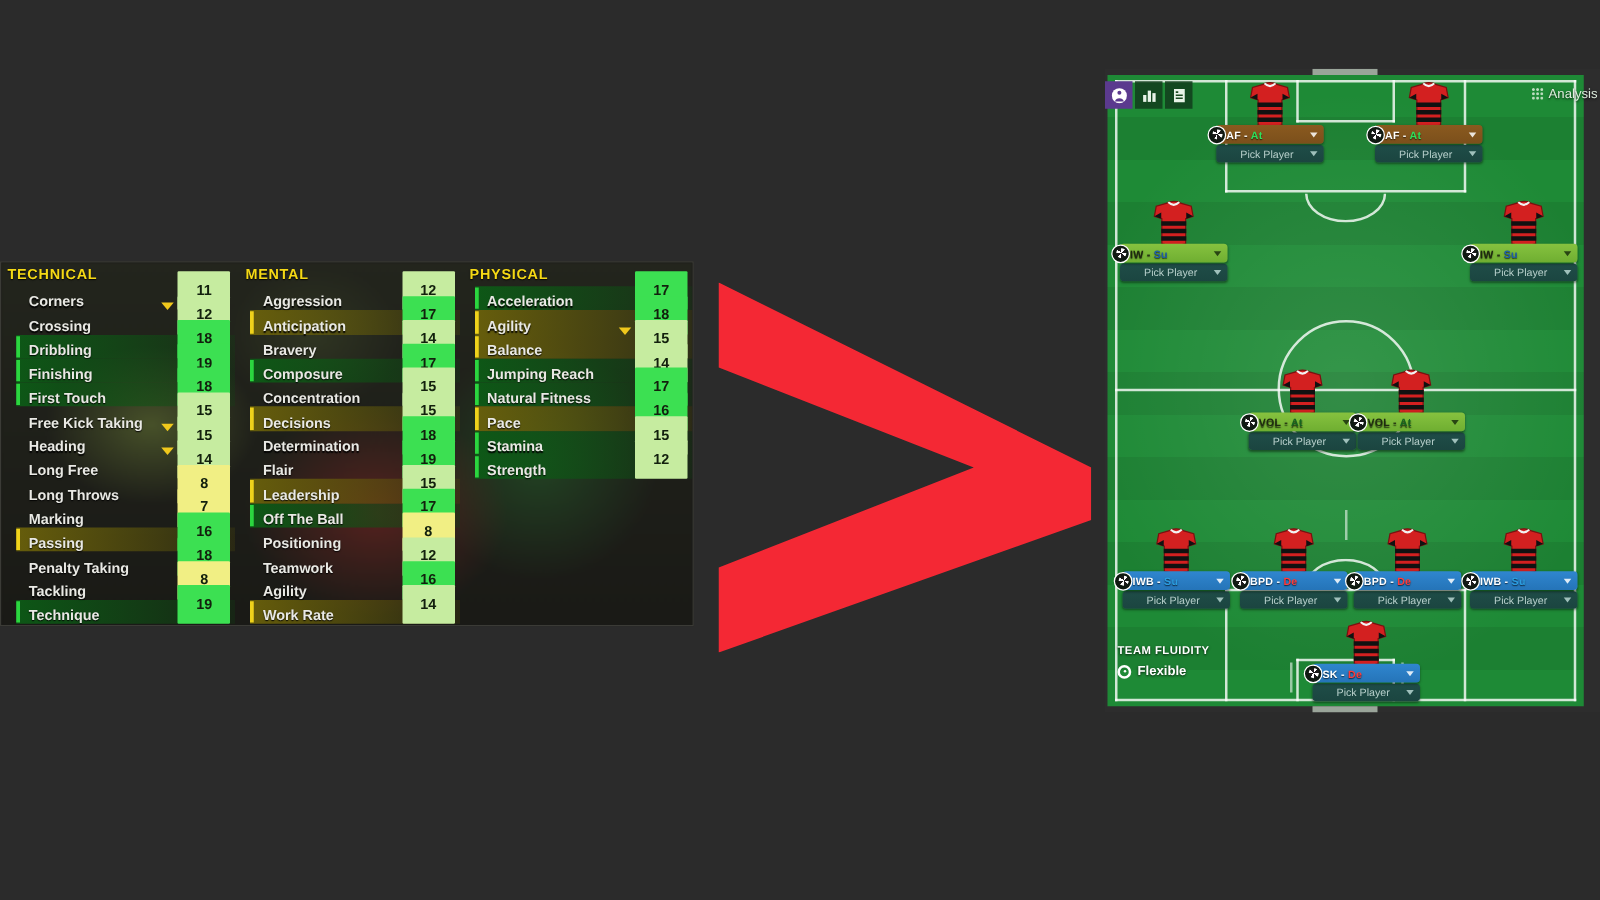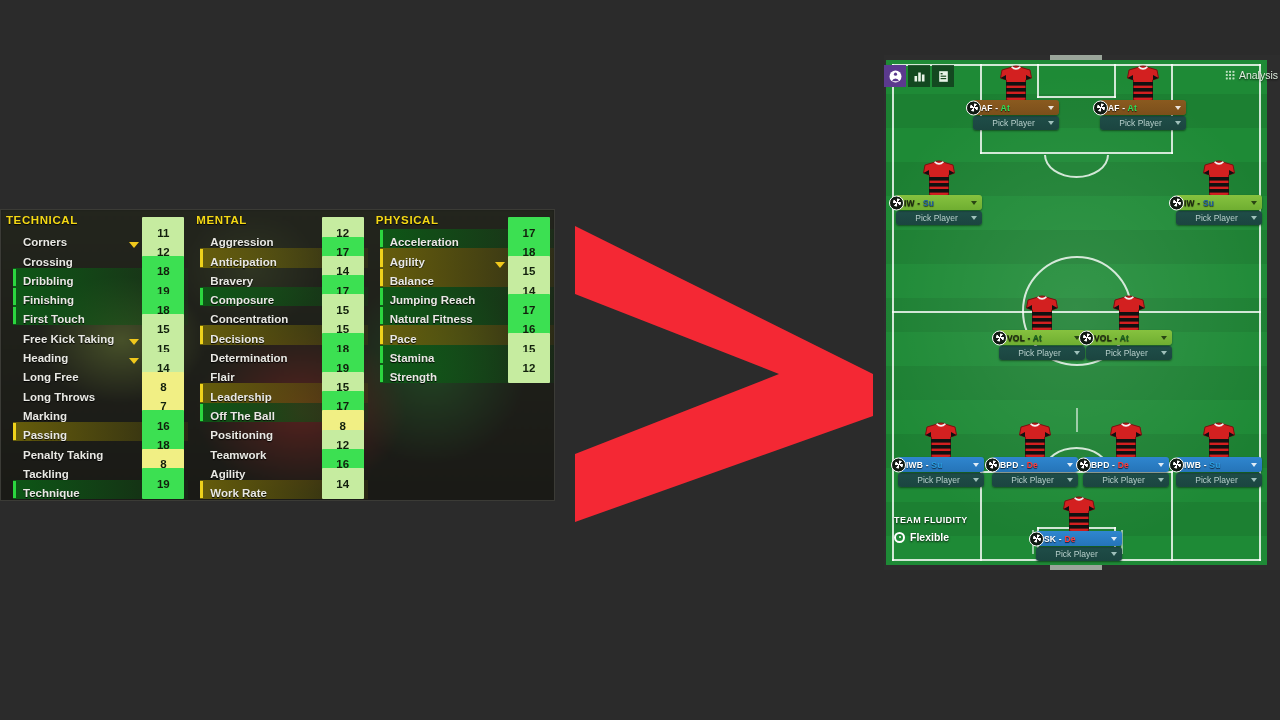--- a/index.html
+++ b/index.html
@@ -775,21 +775,21 @@
           <div class="role-box def">
             <span class="role-badge"></span>
             <span class="role-text"><span>IWB</span> - <span class="duty-su">Su</span></span>
             <span class="caret"></span>
           </div>
           <div class="pick-box">
             <span class="pick-text">Pick Player</span>
             <span class="caret"></span>
           </div>
         </div>
-        <div class="player" style="left: 152px; top: 439px;">
+        <div class="player" style="left: 166px; top: 439px;">
           <div class="kit">
             <svg width="34" height="40" viewBox="0 0 34 40">
               <path d="M17 3 q-4 0-5.5 1.5 L3 7 l-1.5 8 l6 2 l0 20 q6 1.5 9.5 1.5 q3.5 0 9.5-1.5 l0-20 l6-2 L31 7 l-8.5-2.5 Q21 3 17 3z" fill="#d32020" stroke="#7a1010" stroke-width="1"></path>
               <rect x="7" y="19" width="20" height="3.6" fill="#111"></rect>
               <rect x="7" y="25" width="20" height="3.6" fill="#111"></rect>
               <rect x="7" y="31" width="20" height="3.6" fill="#111"></rect>
               <path d="M12 4.2 q5 5 10 0 l-1.2-1 q-3.8 3.4-7.6 0z" fill="#f2f2f2"></path>
               <path d="M1.5 15 L7 17 L7 12 z" fill="#111"></path>
               <path d="M32.5 15 L27 17 L27 12 z" fill="#111"></path>
             </svg>

